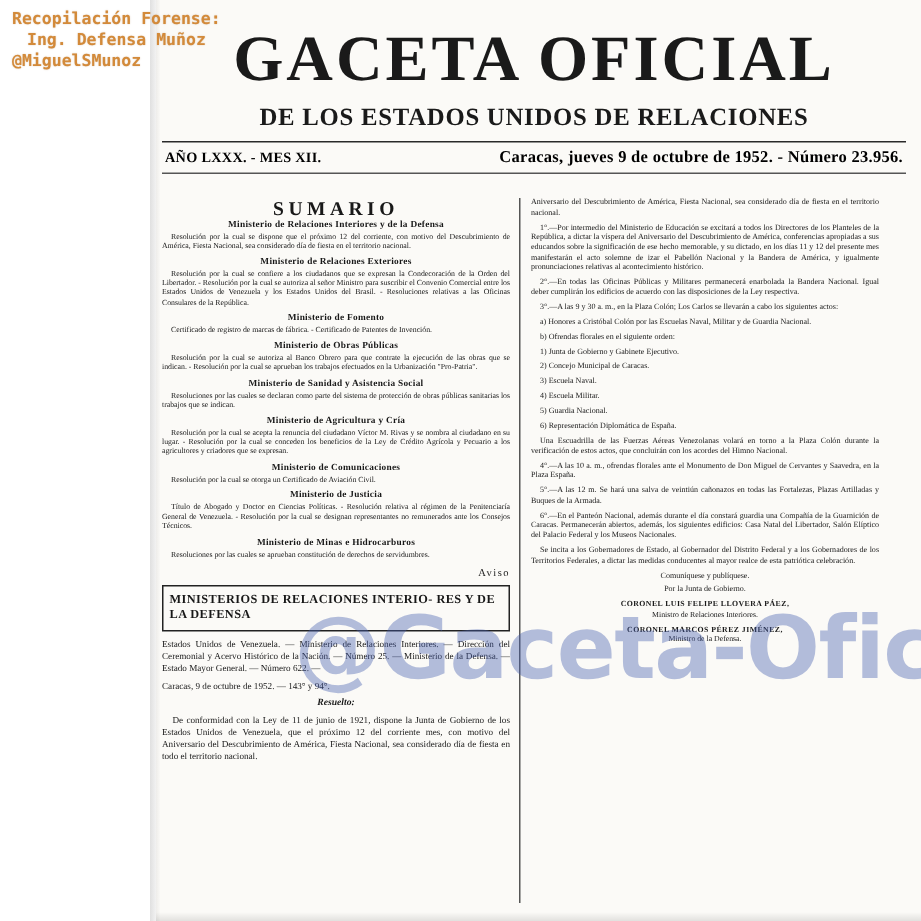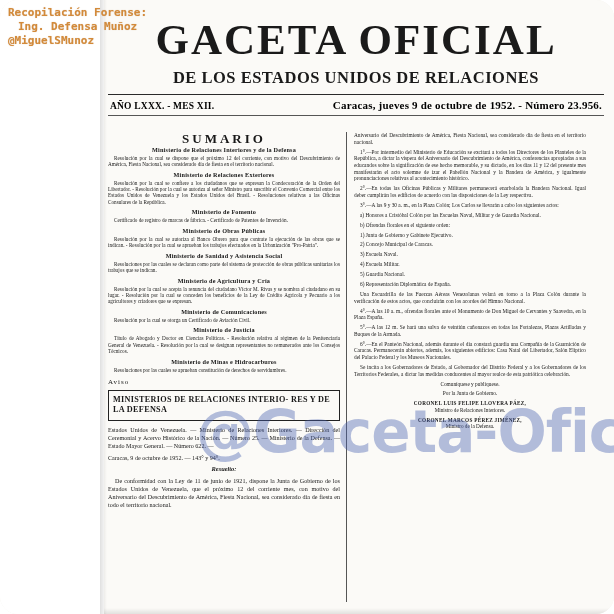--- a/index.html
+++ b/index.html
@@ -14,21 +14,20 @@
     overflow: hidden;
     position: relative;
   }
 
   #page {
     position: relative;
     width: 614px;
     height: 614px;
     background: #f3f1ec;
     overflow: hidden;
-    border-radius: 18px;
   }
 
   
   .tl-watermark {
     position: absolute;
     left: 8px;
     top: 6px;
     z-index: 40;
     font-family: "DejaVu Sans Mono", monospace;
     font-size: 11px;
@@ -153,21 +152,21 @@
     margin: 4px 0 1.5px 0;
     letter-spacing: .2px;
   }
   .sum-para {
     margin: 0 0 3px 0;
     text-indent: 6px;
     font-size: 5.2px;
     line-height: 6.4px;
   }
   .aviso-head {
-    text-align: left;
+    text-align: right;
     font-size: 7px;
     font-weight: normal;
     margin: 6px 0 3px 0;
     letter-spacing: 1px;
   }
   .boxhead {
     border: 1.1px solid #222;
     text-align: left;
     font-size: 8.2px;
     font-weight: bold;

